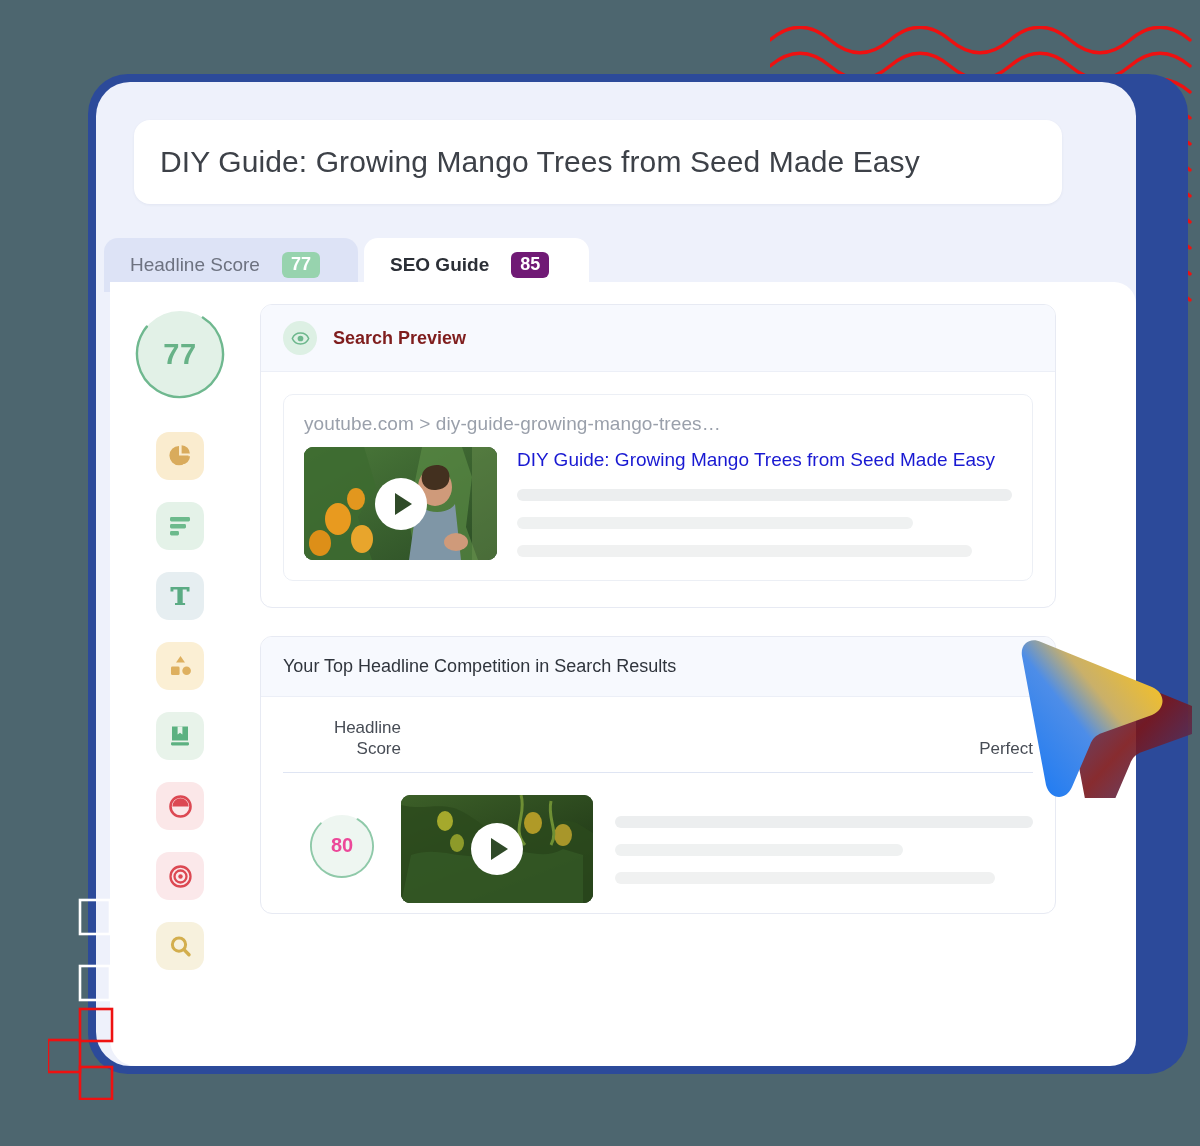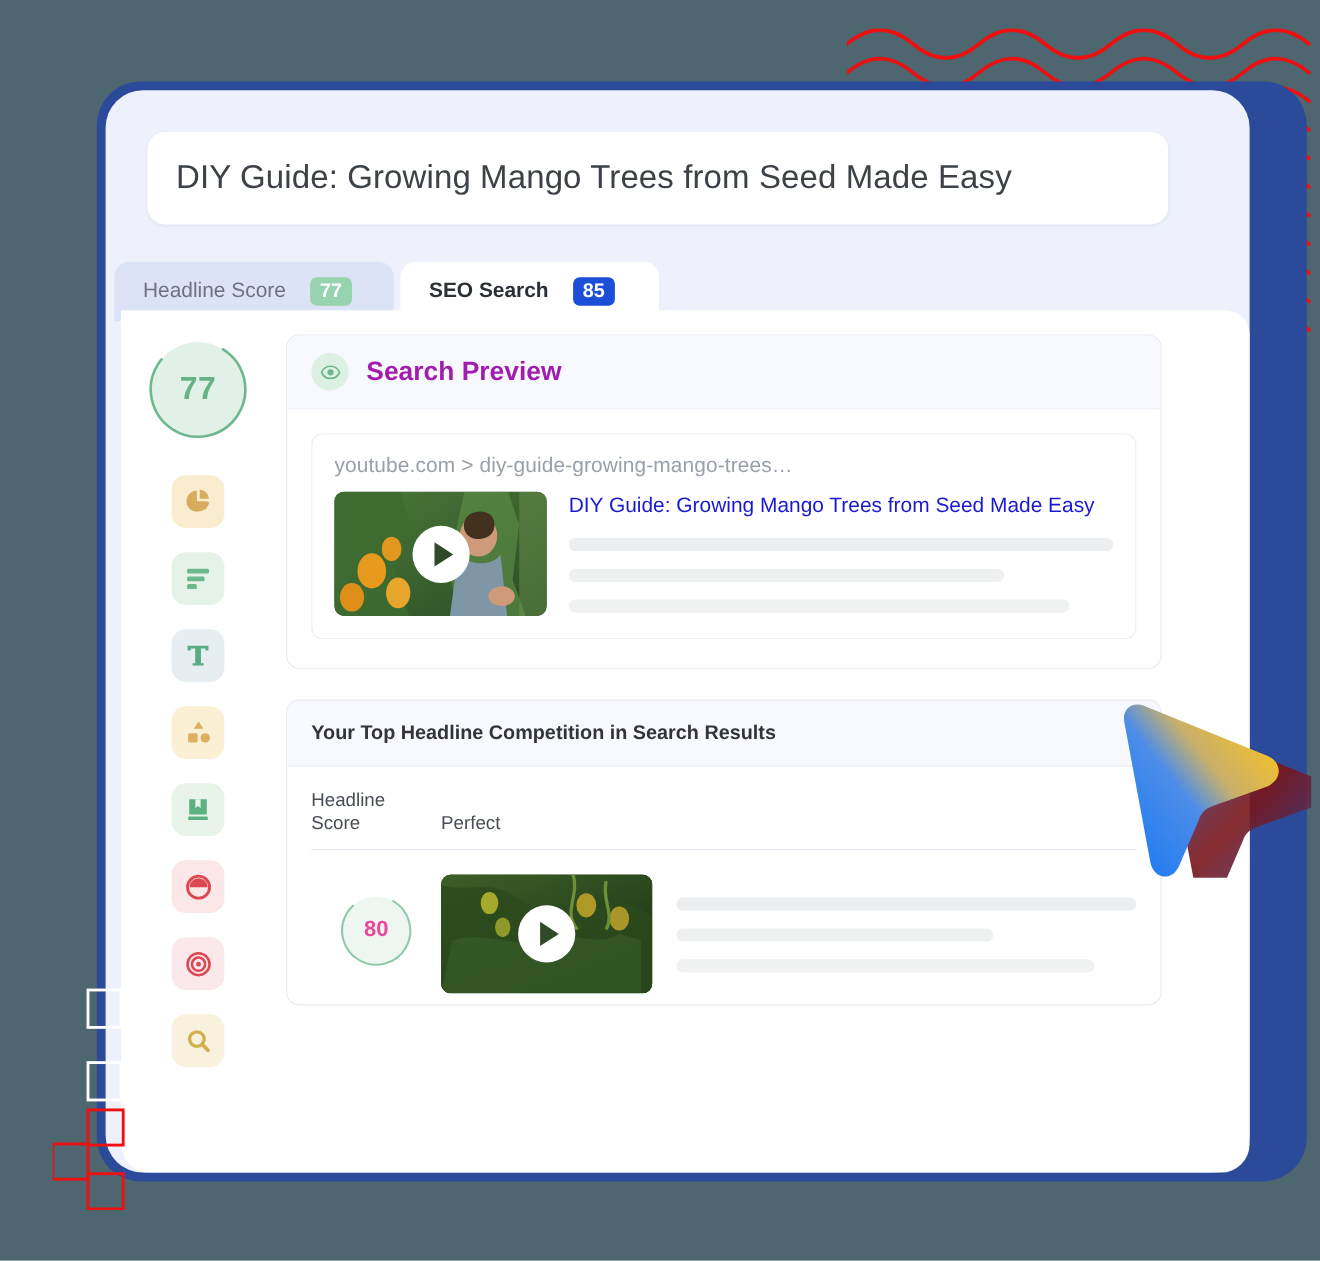--- a/index.html
+++ b/index.html
@@ -122,21 +122,21 @@
     font-size: 18px;
     font-weight: 700;
     color: #ffffff;
     border-radius: 6px;
     padding: 3px 9px 4px;
     min-width: 36px;
     text-align: center;
     line-height: 1.1;
   }
   .tab.inactive .tab-badge { background: #97d3ae; }
-  .tab.active   .tab-badge { background: #1d4ed8; }
+  .tab.active   .tab-badge { background: #701a75; }
 
   
   .main-panel {
     position: absolute;
     left: 110px;
     top: 282px;
     width: 1026px;
     height: 784px;
     background: #ffffff;
     border-radius: 0 22px 26px 26px;
@@ -210,23 +210,23 @@
     gap: 16px;
   }
   .eye-badge {
     width: 34px; height: 34px;
     border-radius: 50%;
     background: #ddf0e4;
     display: flex; align-items: center; justify-content: center;
     flex: 0 0 auto;
   }
   .card-head-title {
-    font-size: 24px;
+    font-size: 18px;
     font-weight: 700;
-    color: #a21caf;
+    color: #7f1d1d;
   }
   .card-body { padding: 22px 22px 26px; }
 
   .fit-note {
     font-size: 16px;
     color: #3a3f47;
     margin-bottom: 18px;
     line-height: 1.35;
   }
 
@@ -280,23 +280,23 @@
   .skel { height: 12px; border-radius: 7px; background: #eceeef; margin-bottom: 16px; }
   .skel.s2 { background: #eff1f1; }
   .skel.s3 { background: #f0f1f1; margin-bottom: 0; }
 
   
   .comp-head {
     background: #f7f9fe;
     border-bottom: 1px solid #eceff7;
     padding: 19px 22px;
   }
-  .comp-head-title { font-size: 18px; font-weight: 700; color: #30353d; }
-
-  .comp-table { padding: 20px 22px 10px; }
+  .comp-head-title { font-size: 18px; font-weight: 400; color: #30353d; }
+
+  .comp-table { padding: 20px 22px 10px; text-align: right; }
   .comp-thead { display: flex; align-items: flex-end; padding-bottom: 12px; }
   .col-score { width: 118px; }
   .col-results { flex: 1; }
   .th {
     font-size: 17px;
     color: #474c55;
     line-height: 1.25;
   }
   .rule { height: 1px; background: #dfe5f3; margin-bottom: 22px; }
 
@@ -365,21 +365,21 @@
   <div class="headline-bar">
     <span class="headline-text">DIY Guide: Growing Mango Trees from Seed Made Easy</span>
   </div>
 
   <div class="tabs">
     <div class="tab inactive">
       <span class="tab-label">Headline Score</span>
       <span class="tab-badge">77</span>
     </div>
     <div class="tab active">
-      <span class="tab-label">SEO Search</span>
+      <span class="tab-label">SEO Guide</span>
       <span class="tab-badge">85</span>
     </div>
   </div>
 
 </div>
 
 <div class="main-panel">
 
   <div class="rail">
 

